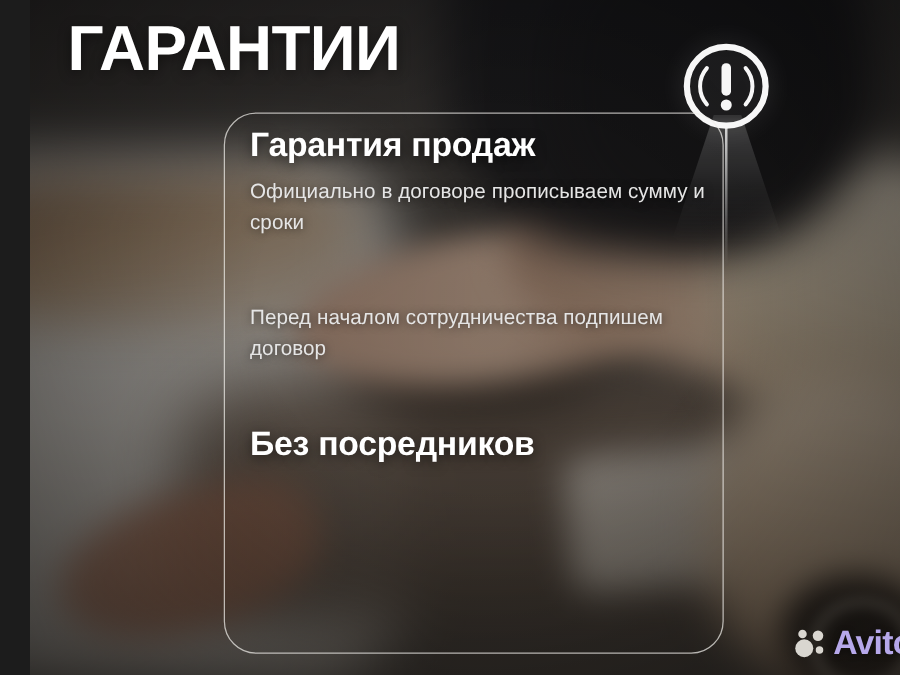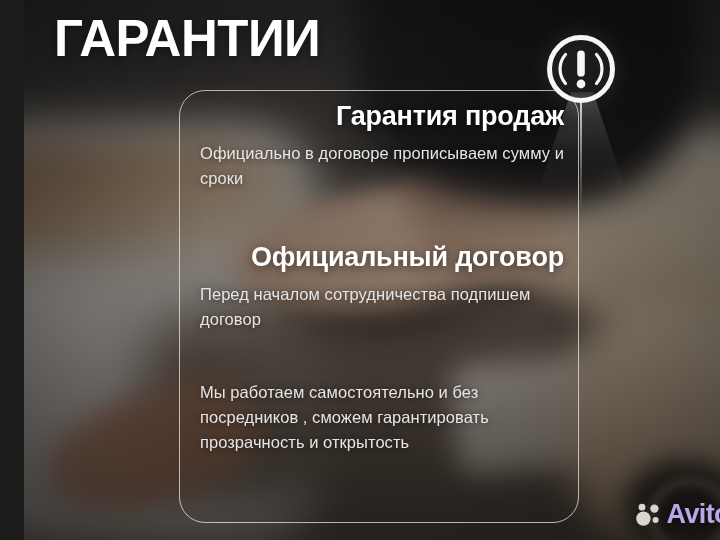--- a/index.html
+++ b/index.html
@@ -226,21 +226,20 @@
   }
   .block { margin-bottom: 4px; }
   .block-title {
     color: #ffffff;
     font-size: 27px;
     font-weight: 700;
     line-height: 1.18;
     letter-spacing: -0.2px;
     text-shadow: 0 2px 9px rgba(0,0,0,.5);
     margin: 0 0 8px 0;
-    text-align: right;
   }
   .block-text {
     color: #e5e5e5;
     font-size: 16.5px;
     font-weight: 400;
     line-height: 1.52;
     letter-spacing: 0.05px;
     text-shadow: 0 1px 7px rgba(0,0,0,.55);
     margin: 0;
     max-width: 372px;
@@ -309,28 +308,27 @@
     <div class="card-inner">
 
       <div class="block">
         <p class="block-title">Гарантия продаж</p>
         <p class="block-text">Официально в договоре прописываем сумму и сроки</p>
       </div>
 
       <div class="sp-1"></div>
 
       <div class="block">
-        <p class="block-title">Официальный договор</p>
         <p class="block-text">Перед началом сотрудничества подпишем договор</p>
       </div>
 
       <div class="sp-2"></div>
 
       <div class="block">
-        <p class="block-text">Мы работаем самостоятельно и без посредников , сможем гарантировать прозрачность и открытость</p>
+        <p class="block-title">Без посредников</p>
       </div>
 
     </div>
   </div>
 
   <div class="avito">
     <svg class="avito-logo" viewBox="0 0 26 26">
       <circle cx="8.4" cy="16.6" r="7.2" fill="#e9e6e0"></circle>
       <circle cx="19.4" cy="6.6" r="4.2" fill="#e9e6e0"></circle>
       <circle cx="7.0" cy="5.2" r="3.4" fill="#e9e6e0"></circle>

